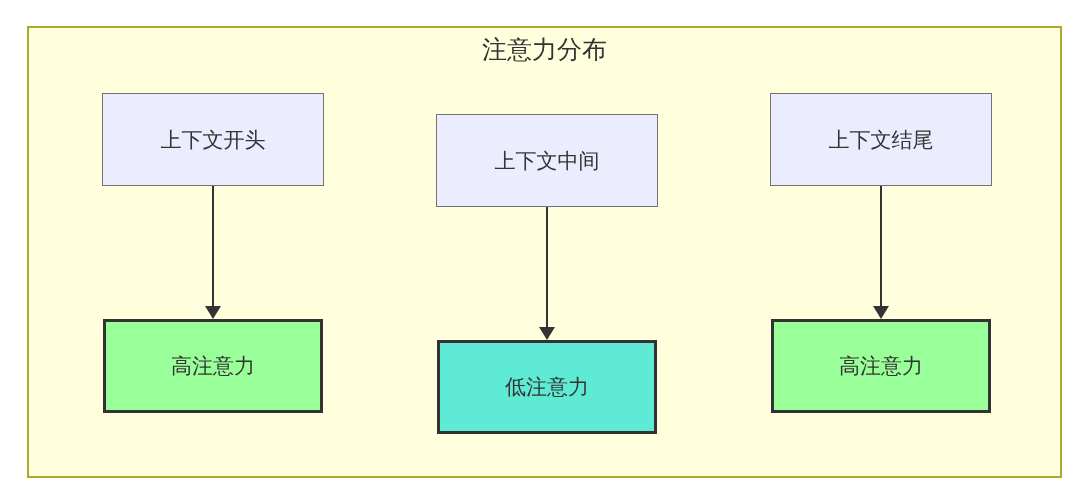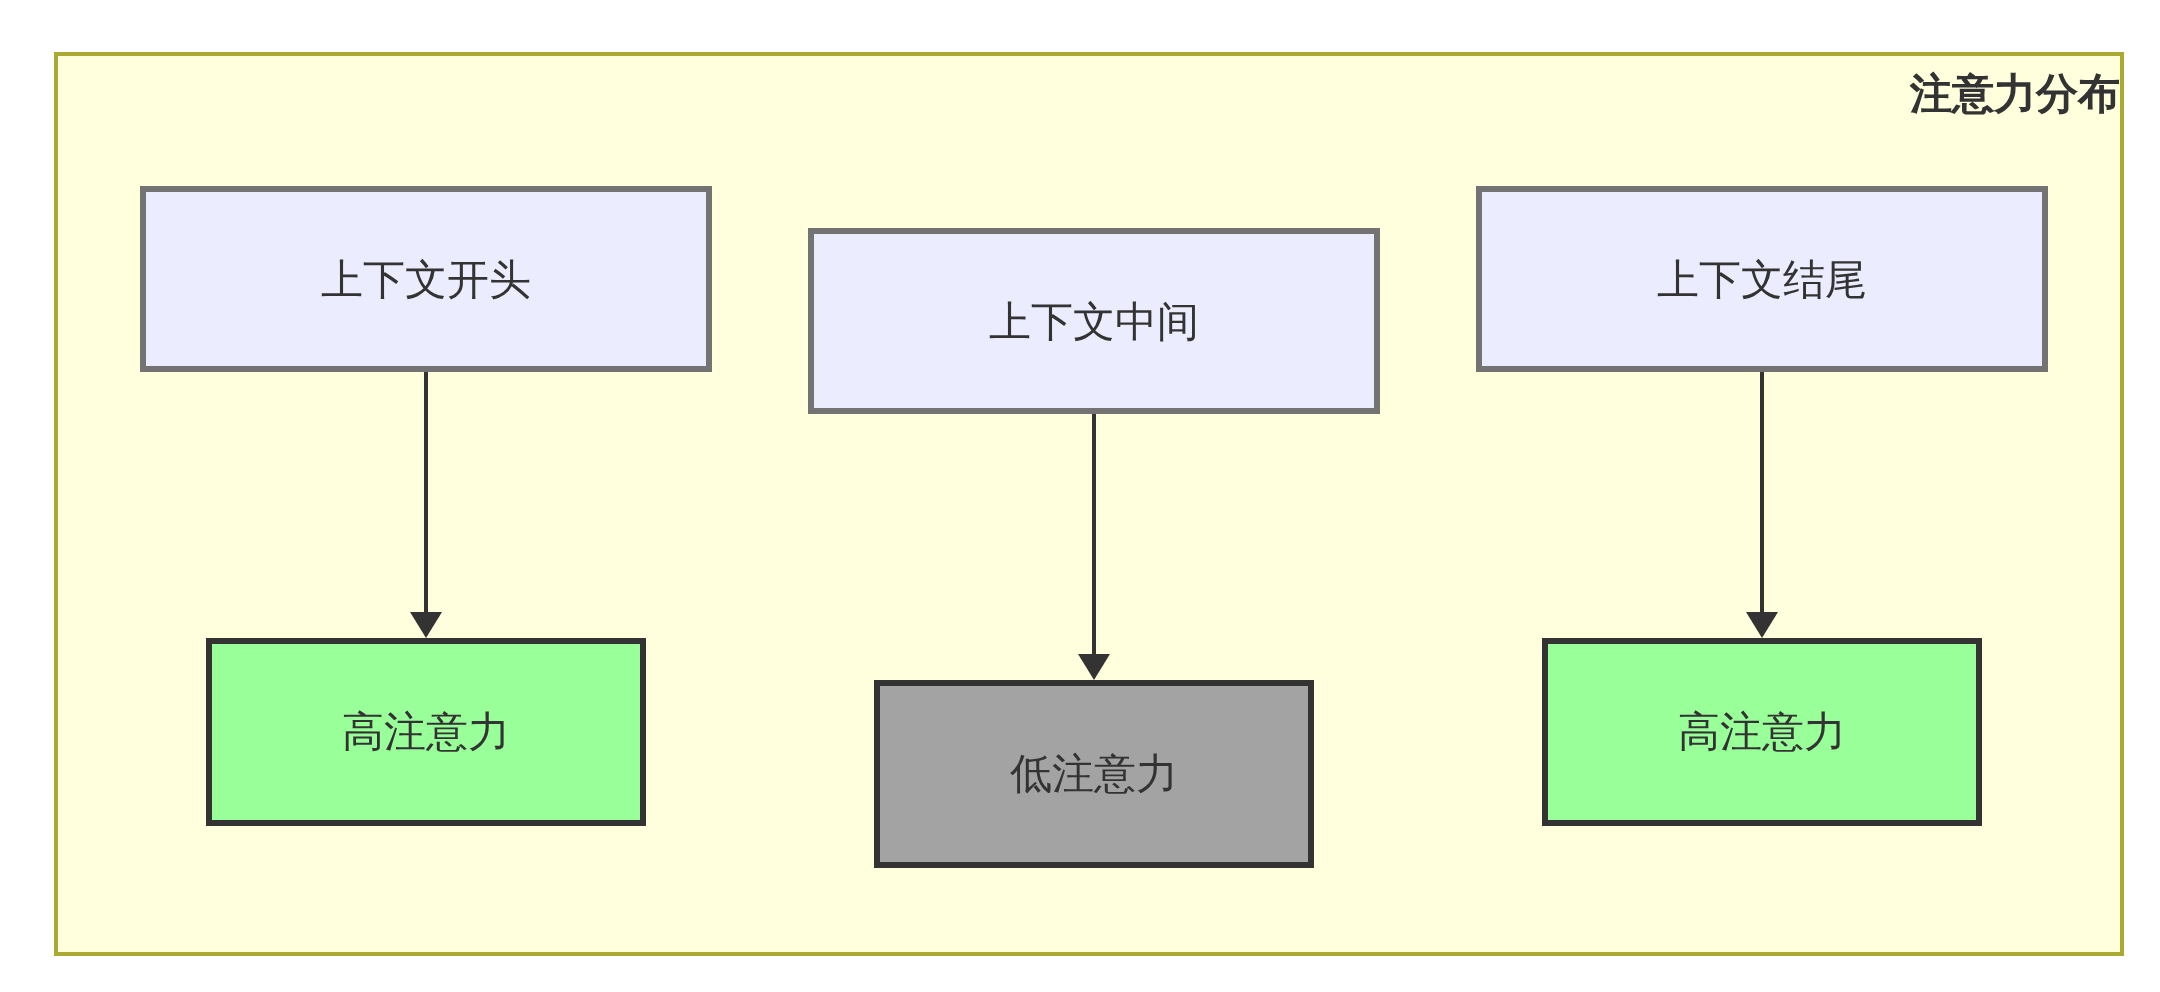--- a/index.html
+++ b/index.html
@@ -23,23 +23,23 @@
     height: 452px;
     background: #ffffde;
     border: 2px solid #aaaa33;
     box-sizing: border-box;
   }
   .cluster-title {
     position: absolute;
     left: 0;
     top: 5px;
     width: 100%;
-    text-align: right;
-    font-size: 21px;
-    font-weight: 700;
+    text-align: center;
+    font-size: 25px;
+    font-weight: 400;
     color: #333333;
   }
   .col {
     position: absolute;
     top: 93px;
     width: 246px;
     display: flex;
     flex-direction: column;
     align-items: center;
   }
@@ -49,24 +49,24 @@
   .node {
     display: flex;
     align-items: center;
     justify-content: center;
     box-sizing: border-box;
     font-size: 21px;
     color: #333333;
     text-align: center;
   }
   .node.source {
-    width: 286px;
+    width: 222px;
     height: 93px;
     background: #ececff;
-    border: 3px solid #737373;
+    border: 1px solid #737373;
   }
   .arrow {
     display: flex;
     flex-direction: column;
     align-items: center;
     height: 133px;
   }
   .arrow-line {
     width: 2px;
     flex: 1 1 auto;
@@ -78,21 +78,21 @@
     border-left: 8px solid transparent;
     border-right: 8px solid transparent;
     border-top: 13px solid #333333;
   }
   .node.result {
     width: 220px;
     height: 94px;
     border: 3px solid #333333;
   }
   .node.result.high { background: #99ff99; }
-  .node.result.low  { background: #a3a3a3; }
+  .node.result.low  { background: #5eead4; }
 </style>
 </head>
 <body>
 
 <div class="page">
   <div class="cluster">
     <div class="cluster-title">注意力分布</div>
   </div>
 
   <div class="col c1">

